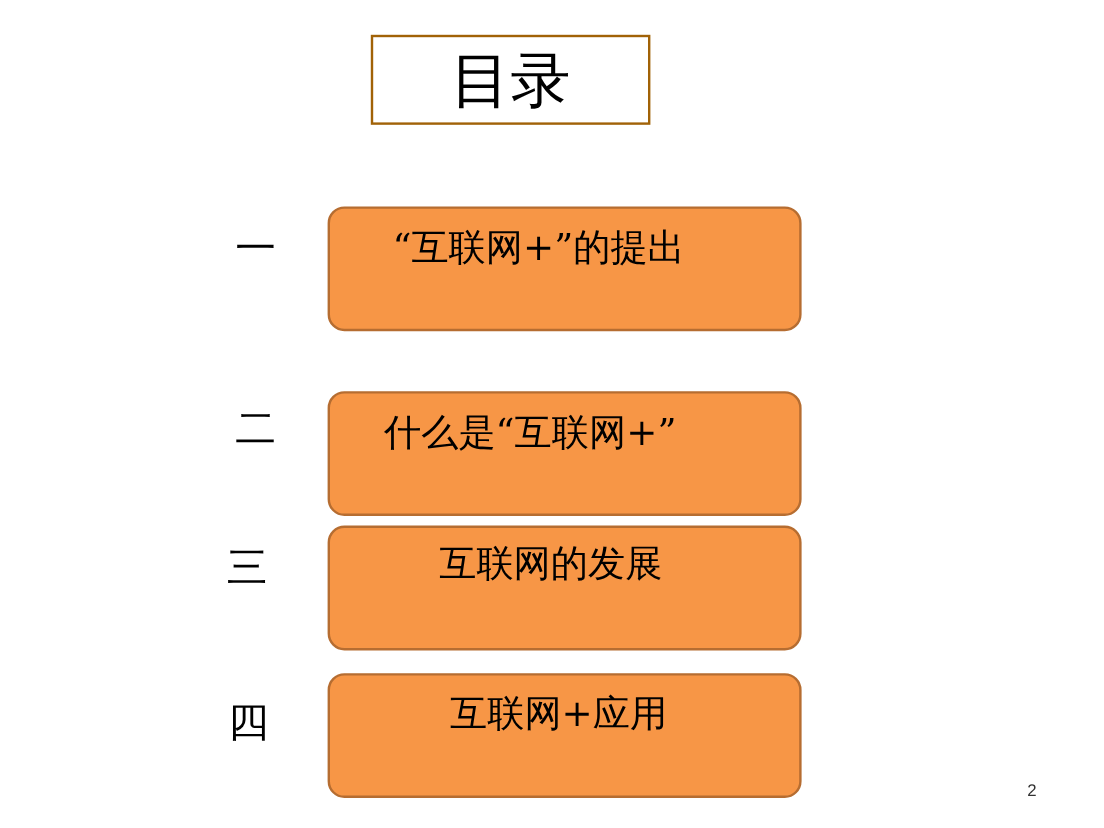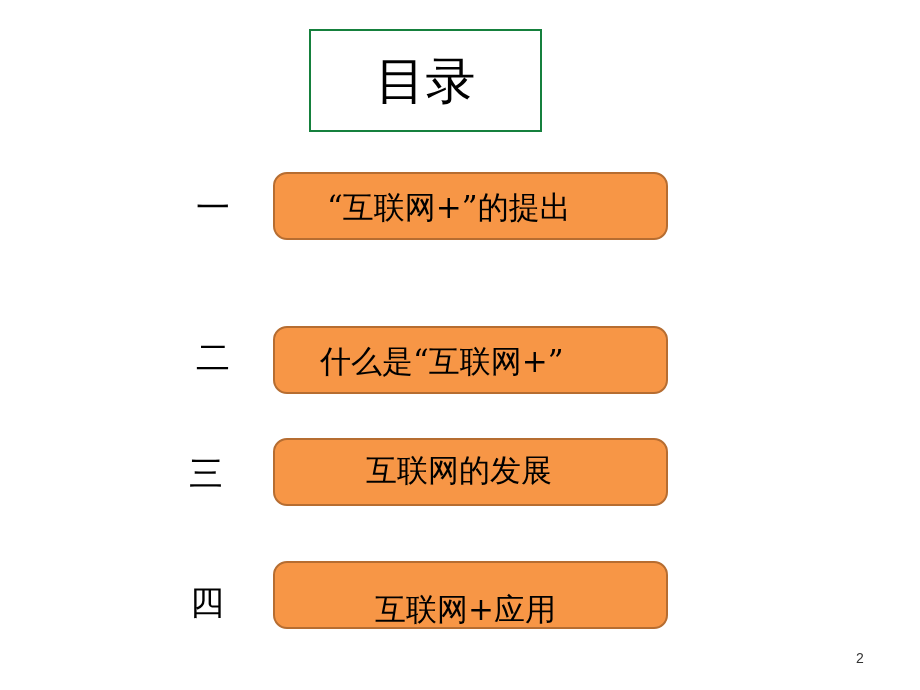--- a/index.html
+++ b/index.html
@@ -1,22 +1,22 @@
 <!DOCTYPE html>
 <html><head>
 <meta charset="utf-8">
 <style>
   html, body { margin:0; padding:0; }
   body { width:920px; height:690px; background:#ffffff; position:relative; overflow:hidden;
          font-family: "DejaVu Serif", "Liberation Serif", serif; color:#000; }
-  .title-box { position:absolute; left:309px; top:29px; width:233px; height:103px;
-               border:2px solid #15803d; box-sizing:border-box; display:flex; align-items:center; justify-content:center; }
+  .title-box { position:absolute; left:309px; top:29px; width:233px; height:75px;
+               border:2px solid #a16207; box-sizing:border-box; display:flex; align-items:center; justify-content:center; }
   .title-box span { font-size:50px; line-height:1; }
   .numeral { position:absolute; font-size:34px; line-height:1; }
-  .item { position:absolute; left:273px; width:395px; height:68px; box-sizing:border-box;
+  .item { position:absolute; left:273px; width:395px; height:104px; box-sizing:border-box;
           background:#f79646; border:2px solid #b66d31; border-radius:14px; }
   .item span { position:absolute; font-size:31px; line-height:1; white-space:nowrap; }
   .page-num { position:absolute; left:856px; top:650px; font-family:"Liberation Sans", sans-serif; font-size:14px; color:#333; }
 </style>
 </head>
 <body>
 
 <div class="title-box">
   <span>目录</span>
 </div>
@@ -31,16 +31,16 @@
   <span style="left:45px; top:18px;">什么是“互联网+”</span>
 </div>
 
 <span class="numeral" style="left:189px; top:456px;">三</span>
 <div class="item" style="top:438px;">
   <span style="left:91px; top:15px;text-align:center;">互联网的发展</span>
 </div>
 
 <span class="numeral" style="left:190px; top:585px;">四</span>
 <div class="item" style="top:561px;">
-  <span style="left:100px; top:31px;text-align:center;">互联网+应用</span>
+  <span style="left:100px; top:17px;text-align:center;">互联网+应用</span>
 </div>
 
 <span class="page-num">2</span>
 
 </body></html>

